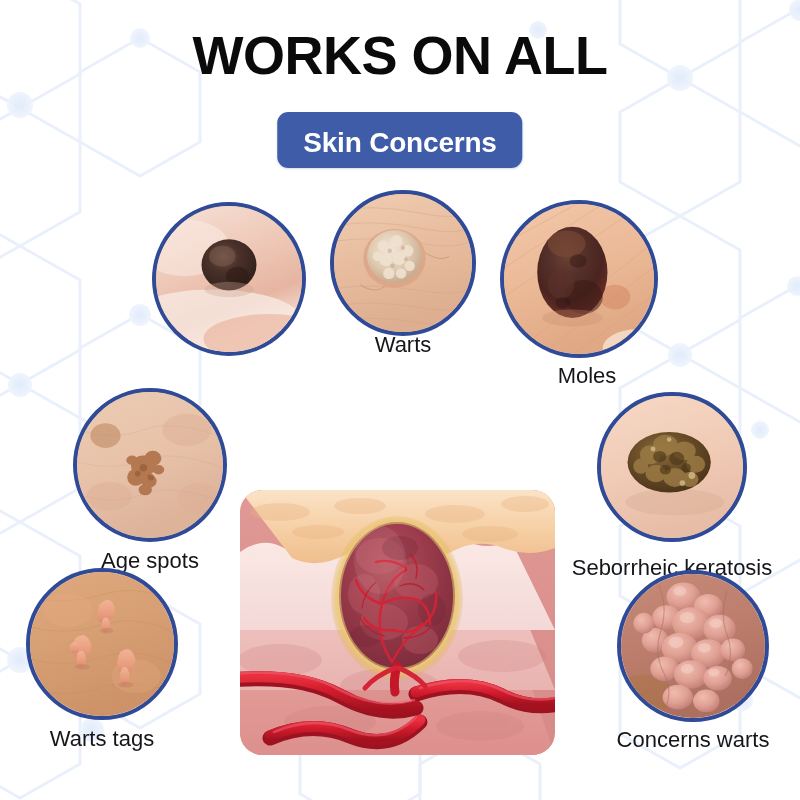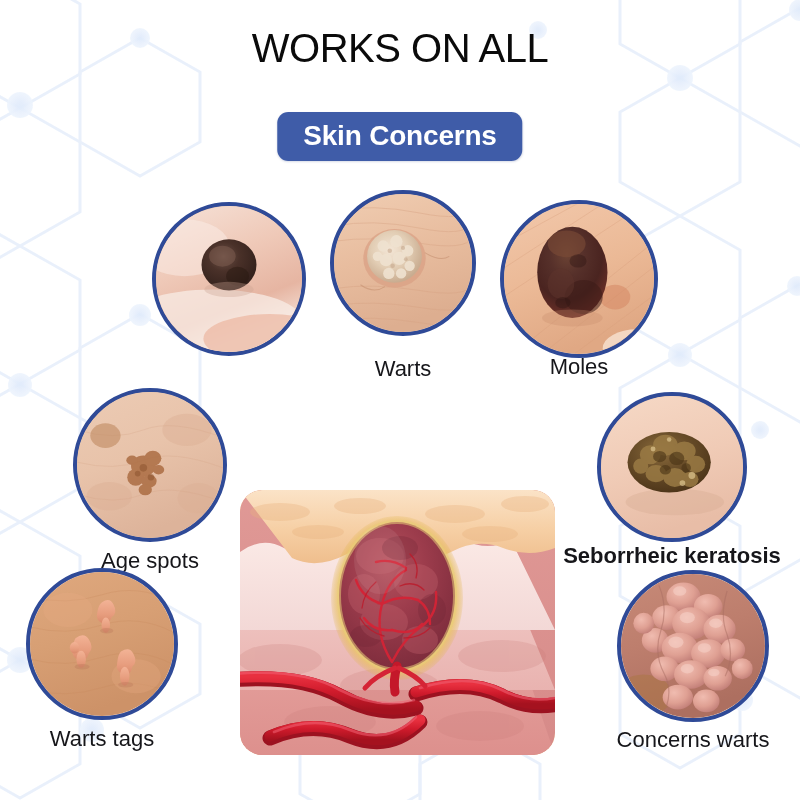--- a/index.html
+++ b/index.html
@@ -9,30 +9,30 @@
     font-family:"Liberation Sans","DejaVu Sans",sans-serif;
   }
 
   
   #bg{position:absolute;inset:0;z-index:0;pointer-events:none;}
 
   
   #page-title{
     position:absolute;top:27px;left:0;width:800px;
     text-align:center;
-    font-size:40px;line-height:1.05;
-    font-weight:400;letter-spacing:-0.5px;
+    font-size:54px;line-height:1.05;
+    font-weight:700;letter-spacing:-0.5px;
     color:#0a0a0a;
     z-index:3;
   }
   #badge{
     position:absolute;top:112px;left:50%;transform:translateX(-50%);
     background:#3f5ca8;
     border-radius:11px;
-    padding:8px 26px 9px;
+    padding:15px 26px 9px;
     z-index:4;
     box-shadow:0 1px 2px rgba(40,60,120,.18);
   }
   #badge .badge-text{
     color:#ffffff;font-size:28px;font-weight:800;letter-spacing:-.2px;
     white-space:nowrap;display:block;
   }
 
   
   .item{position:absolute;z-index:2;}
@@ -195,21 +195,21 @@
         </g>
         <g fill="#c3a489" opacity=".55">
           <circle cx="59" cy="60" r="2.4"></circle>
             <circle cx="73" cy="57" r="2.2"></circle>
           <circle cx="62" cy="76" r="2.4"></circle>
             <circle cx="76" cy="69" r="2"></circle>
         </g>
       </svg>
     </div>
   </div>
-  <div class="cap" style="top:166px;">Warts</div>
+  <div class="cap" style="top:142px;">Warts</div>
 </div>
 
 <div class="item" style="left:500px;top:200px;width:158px;height:158px;">
   <div class="disc" style="width:158px;height:158px;">
     <div class="photo">
       <svg viewBox="0 0 158 158" xmlns="http://www.w3.org/2000/svg" style="display:block;width:100%;height:100%;">
         <defs>
           <linearGradient id="mSkin" x1="0" y1="0" x2="0.35" y2="1">
             <stop offset="0%" stop-color="#f2c8ab"></stop>
             <stop offset="55%" stop-color="#ebb996"></stop>
@@ -240,21 +240,21 @@
         <ellipse cx="84" cy="98" rx="20" ry="18" fill="#3c1c18" opacity=".55"></ellipse>
         <ellipse cx="60" cy="84" rx="14" ry="16" fill="#5d342b" opacity=".5"></ellipse>
         <g fill="#2e1613" opacity=".4">
           <ellipse cx="78" cy="60" rx="9" ry="7"></ellipse>
           <ellipse cx="62" cy="104" rx="8" ry="6"></ellipse>
         </g>
         <ellipse cx="72" cy="120" rx="32" ry="9" fill="#c88a6b" opacity=".3"></ellipse>
       </svg>
     </div>
   </div>
-  <div class="cap" style="top:154px;">Moles</div>
+  <div class="cap" style="top:163px;margin-left:8px;">Moles</div>
 </div>
 
 <div class="item" style="left:73px;top:388px;width:154px;height:154px;">
   <div class="disc" style="width:154px;height:154px;">
     <div class="photo">
       <svg viewBox="0 0 154 154" xmlns="http://www.w3.org/2000/svg" style="display:block;width:100%;height:100%;">
         <defs>
           <linearGradient id="aSkin" x1="0" y1="0" x2="0.4" y2="1">
             <stop offset="0%" stop-color="#eccbb4"></stop>
             <stop offset="50%" stop-color="#e8c3aa"></stop>
@@ -330,21 +330,21 @@
         </g>
         <g fill="#d9c08b" opacity=".75">
           <circle cx="96" cy="84" r="3.6"></circle>
             <circle cx="86" cy="92" r="3"></circle>
           <circle cx="55" cy="56" r="2.6"></circle>
             <circle cx="72" cy="46" r="2.4"></circle>
         </g>
       </svg>
     </div>
   </div>
-  <div class="cap" style="top:151px;font-weight:bold;">Seborrheic keratosis</div>
+  <div class="cap" style="top:163px;">Seborrheic keratosis</div>
 </div>
 
 <div class="item" style="left:26px;top:568px;width:152px;height:152px;">
   <div class="disc" style="width:152px;height:152px;">
     <div class="photo">
       <svg viewBox="0 0 152 152" xmlns="http://www.w3.org/2000/svg" style="display:block;width:100%;height:100%;">
         <defs>
           <linearGradient id="stSkin" x1="0" y1="0" x2="0.35" y2="1">
             <stop offset="0%" stop-color="#dfa87e"></stop>
             <stop offset="50%" stop-color="#d79f74"></stop>

